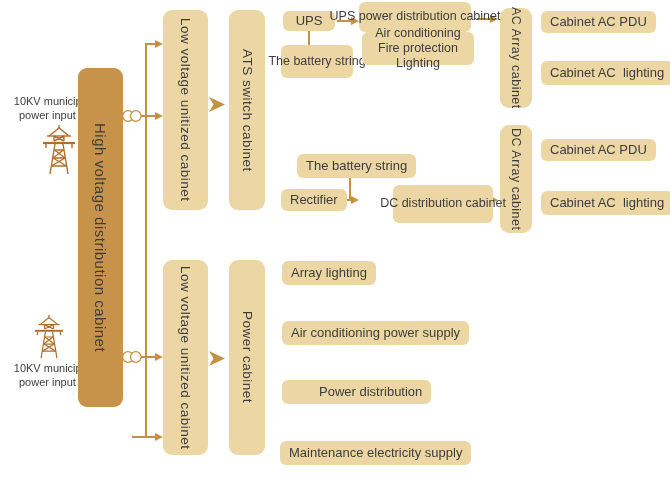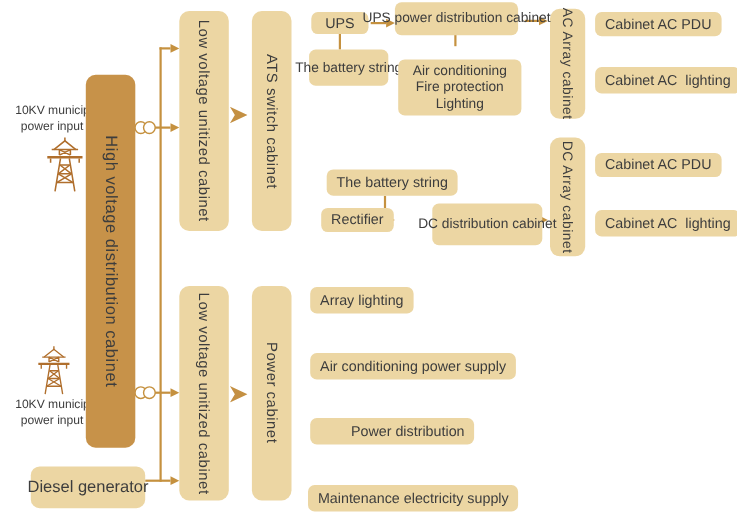--- a/index.html
+++ b/index.html
@@ -133,38 +133,37 @@
   <div class="cab narrow" style="left:500px;top:125px;width:32px;height:108px;">
     <span class="vtxt">DC Array cabinet</span>
   </div>
 
   <div class="box" style="left:283px;top:11px;width:52px;height:20px;">UPS</div>
 
   <div class="box fixed" style="left:281px;top:45px;width:72px;height:33px;">The battery string</div>
 
   <div class="box fixed" style="left:359px;top:2px;width:112px;height:30px;">UPS power distribution cabinet</div>
 
-  <div class="box fixed" style="left:362px;top:54px;width:112px;height:51px;flex-direction:column;">
+  <div class="box fixed" style="left:362px;top:32px;width:112px;height:33px;flex-direction:column;">
     <div>Air conditioning</div>
     <div>Fire protection</div>
     <div>Lighting</div>
   </div>
 
   <div class="box" style="left:541px;top:11px;height:22px;">Cabinet AC PDU</div>
   <div class="box" style="left:541px;top:61px;height:24px;">Cabinet AC  lighting</div>
 
   <div class="box" style="left:297px;top:154px;height:24px;">The battery string</div>
 
-  <div class="box" style="left:292px;top:189px;height:22px;text-align:center;">Rectifier</div>
+  <div class="box" style="left:281px;top:189px;height:22px;text-align:center;">Rectifier</div>
 
   <div class="box fixed" style="left:358px;top:185px;width:100px;height:38px;margin-left:35px;">DC distribution cabinet</div>
 
   <div class="box" style="left:541px;top:139px;height:22px;">Cabinet AC PDU</div>
   <div class="box" style="left:541px;top:191px;height:24px;">Cabinet AC  lighting</div>
 
   <div class="box" style="left:282px;top:261px;height:24px;">Array lighting</div>
   <div class="box" style="left:282px;top:321px;height:24px;">Air conditioning power supply</div>
   <div class="box" style="left:282px;top:380px;height:24px;padding-left:37px;">Power distribution</div>
   <div class="box" style="left:280px;top:441px;height:24px;">Maintenance electricity supply</div>
 
-  <div class="box big" style="left:28px;top:424px;width:104px;height:38px;">Diesel generator</div>
 
 </div>
 
 </body></html>

